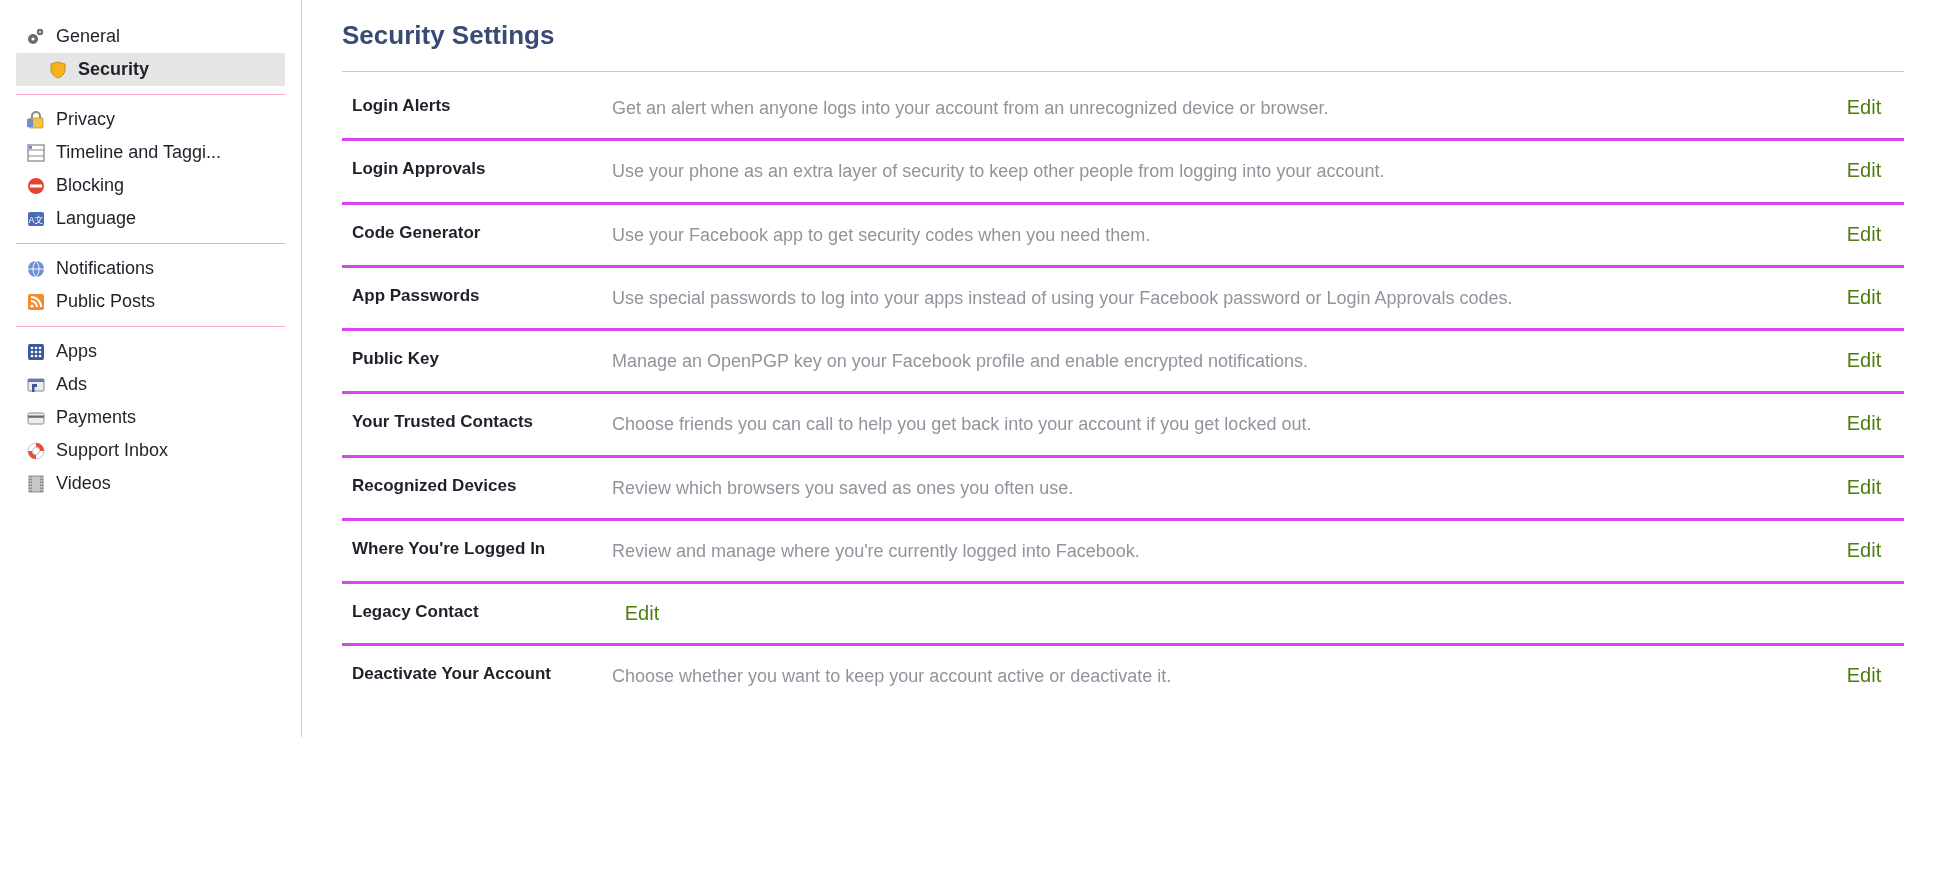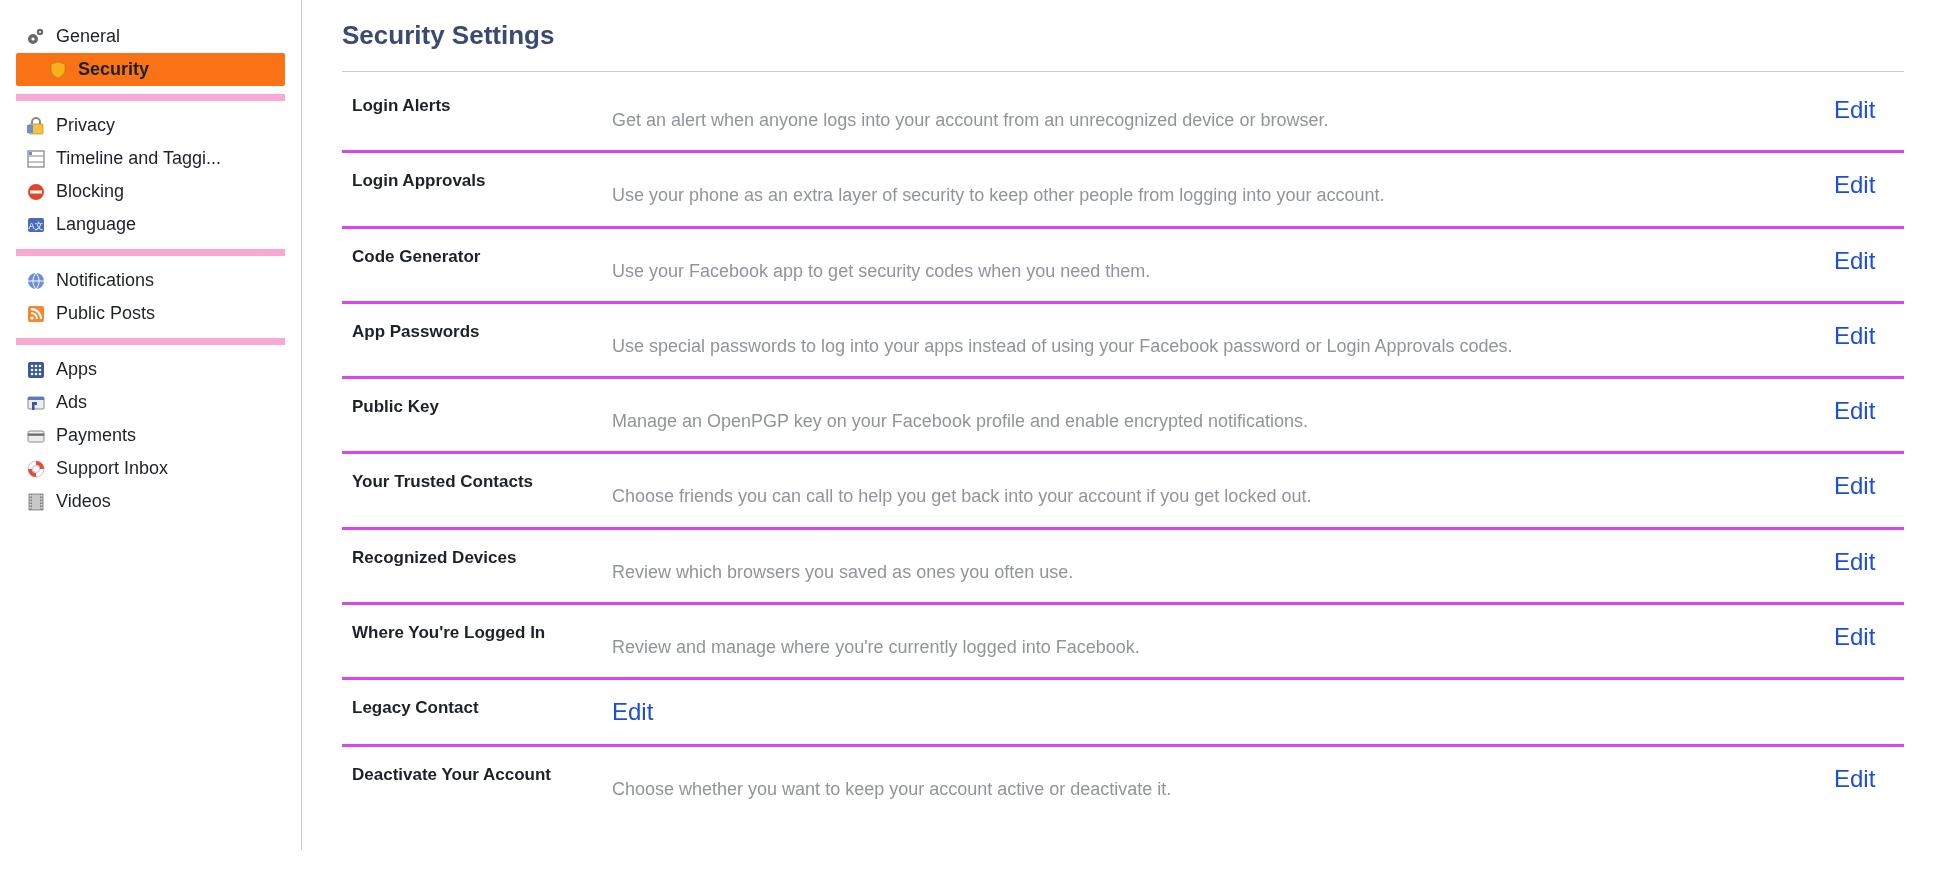--- a/index.html
+++ b/index.html
@@ -11,37 +11,37 @@
     width: 1950px;
   }
   .layout { display: flex; }
   .sidebar {
     width: 302px;
     flex: 0 0 302px;
     border-right: 1px solid #ccc;
     padding-top: 20px;
   }
   .sidebar-section {
-    border-bottom: 7px solid #f9a8d4;
+    border-bottom: 1px solid #f9a8d4;
     margin: 0 16px 8px 16px;
     padding-bottom: 8px;
   }
   .sidebar-section:last-child { border-bottom: none; }
   .sidebar-item {
     display: flex;
     align-items: center;
     gap: 10px;
     padding: 6px 10px;
     cursor: pointer;
     border-radius: 2px;
     font-size: 18px;
     color: #1d2129;
   }
   .sidebar-item.active {
-    background: #f97316;
+    background: #e5e5e5;
     font-weight: 700;
     padding-left: 32px;
   }
   .icon {
     width: 20px;
     height: 20px;
     display: inline-flex;
     align-items: center;
     justify-content: flex-end;
     flex: 0 0 20px;
@@ -72,27 +72,26 @@
     font-weight: 700;
     font-size: 17px;
     color: #1d2129;
   }
   .setting-desc {
     flex: 1;
     color: #90949c;
     font-size: 18px;
     padding-right: 20px;
     line-height: 1.35;
-    margin-top: 12px;
   }
   .setting-edit {
     flex: 0 0 60px;
-    text-align: left;
-    color: #1d4ed8;
-    font-size: 24px;
+    text-align: center;
+    color: #4d7c0f;
+    font-size: 20px;
     cursor: pointer;
   }
 </style>
 </head>
 <body>
 
 <div class="layout">
   <nav class="sidebar" id="sidebar">
       <div class="sidebar-section">
         <div class="sidebar-item">

